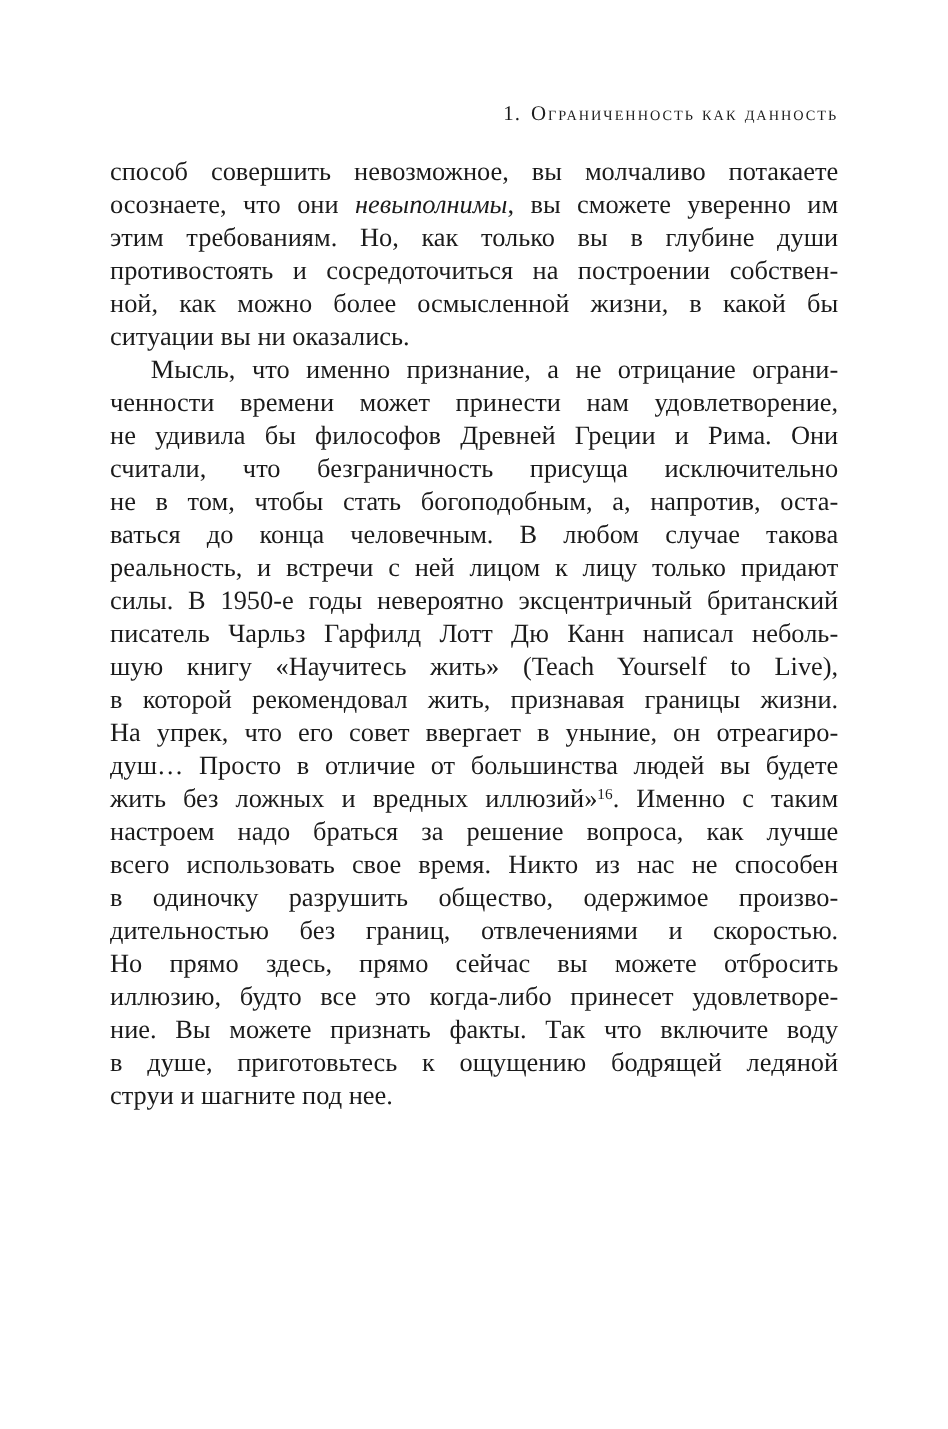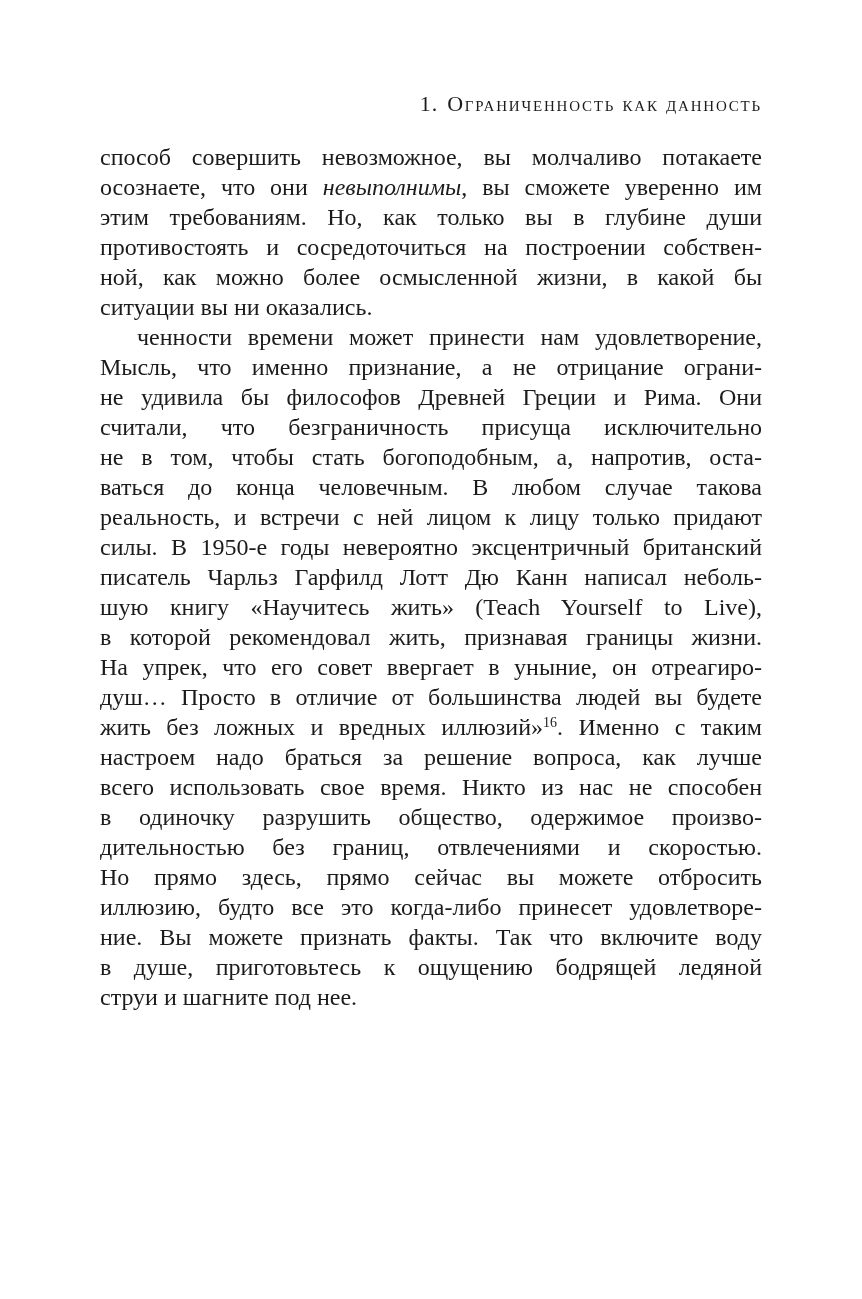--- a/index.html
+++ b/index.html
@@ -14,21 +14,21 @@
     margin: 0 auto;
     background: #ffffff;
     box-sizing: border-box;
     padding: 92px 100px 0 100px;
     font-family: "Liberation Serif", "DejaVu Serif", serif;
     color: #1b1b1b;
     overflow: hidden;
   }
   .running-head {
     text-align: right;
-    font-size: 22px;
+    font-size: 19px;
     line-height: 24px;
     margin-bottom: 26px;
     color: #1b1b1b;
     white-space: nowrap;
   }
   .running-head .chapter-number {
     letter-spacing: 1px;
     margin-right: 9px;
   }
   .running-head .chapter-title {
@@ -76,22 +76,22 @@
   <div class="body-text" id="body-text">
       <div class="paragraph">
         <div class="line">способ совершить невозможное, вы молчаливо потакаете</div>
         <div class="line">осознаете, что они <em>невыполнимы</em>, вы сможете уверенно им</div>
         <div class="line">этим требованиям. Но, как только вы в глубине души</div>
         <div class="line">противостоять и сосредоточиться на построении собствен-</div>
         <div class="line">ной, как можно более осмысленной жизни, в какой бы</div>
         <div class="line last">ситуации вы ни оказались.</div>
       </div>
       <div class="paragraph indent">
+        <div class="line">Мысль, что именно признание, а не отрицание ограни-</div>
         <div class="line">ченности времени может принести нам удовлетворение,</div>
-        <div class="line">Мысль, что именно признание, а не отрицание ограни-</div>
         <div class="line">не удивила бы философов Древней Греции и Рима. Они</div>
         <div class="line">считали, что безграничность присуща исключительно</div>
         <div class="line">не в том, чтобы стать богоподобным, а, напротив, оста-</div>
         <div class="line">ваться до конца человечным. В любом случае такова</div>
         <div class="line">реальность, и встречи с ней лицом к лицу только придают</div>
         <div class="line">силы. В 1950-е годы невероятно эксцентричный британский</div>
         <div class="line">писатель Чарльз Гарфилд Лотт Дю Канн написал неболь-</div>
         <div class="line">шую книгу «Научитесь жить» (Teach Yourself to Live),</div>
         <div class="line">в которой рекомендовал жить, признавая границы жизни.</div>
         <div class="line">На упрек, что его совет ввергает в уныние, он отреагиро-</div>

